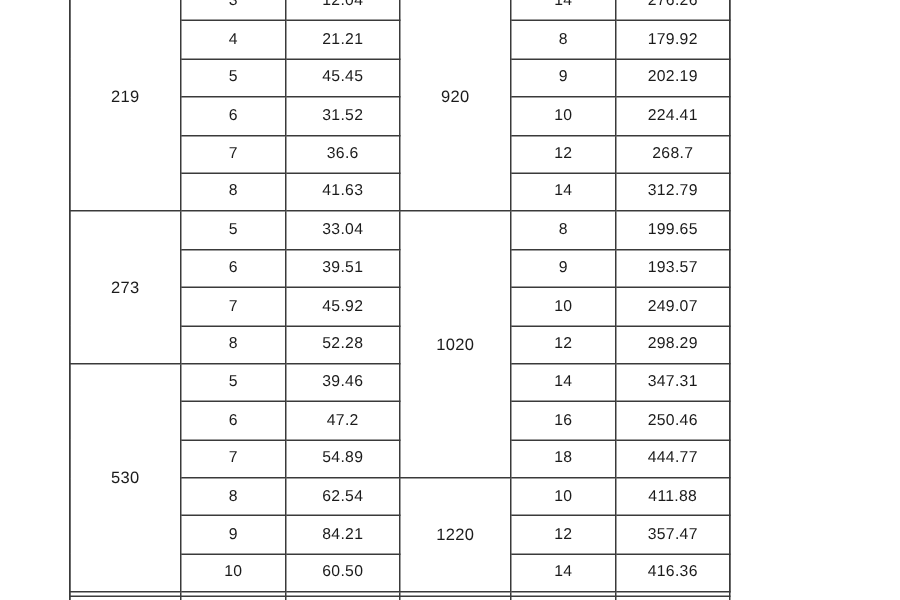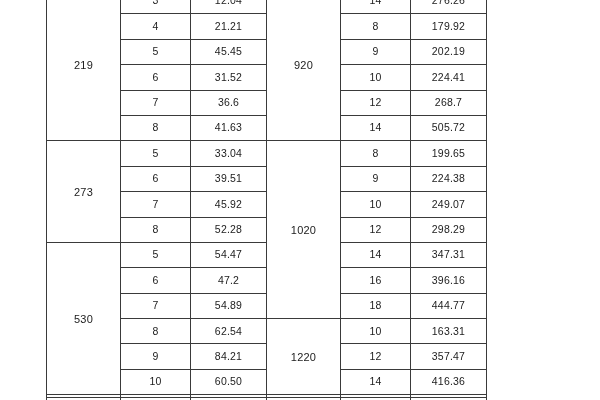--- a/index.html
+++ b/index.html
@@ -126,76 +126,76 @@
         <tr>
           <td>7</td>
           <td>36.6</td>
           <td>12</td>
           <td>268.7</td>
         </tr>
         <tr>
           <td>8</td>
           <td>41.63</td>
           <td>14</td>
-          <td>505.72</td>
+          <td>312.79</td>
         </tr>
 
         <tr>
           <td class="group" rowspan="4">273</td>
           <td>5</td>
           <td>33.04</td>
           <td class="group" rowspan="7">1020</td>
           <td>8</td>
           <td>199.65</td>
         </tr>
         <tr>
           <td>6</td>
           <td>39.51</td>
           <td>9</td>
-          <td>224.38</td>
+          <td>193.57</td>
         </tr>
         <tr>
           <td>7</td>
           <td>45.92</td>
           <td>10</td>
           <td>249.07</td>
         </tr>
         <tr>
           <td>8</td>
           <td>52.28</td>
           <td>12</td>
           <td>298.29</td>
         </tr>
 
         <tr>
           <td class="group" rowspan="6">530</td>
           <td>5</td>
-          <td>54.47</td>
+          <td>39.46</td>
           <td>14</td>
           <td>347.31</td>
         </tr>
         <tr>
           <td>6</td>
           <td>47.2</td>
           <td>16</td>
-          <td>396.16</td>
+          <td>250.46</td>
         </tr>
         <tr>
           <td>7</td>
           <td>54.89</td>
           <td>18</td>
           <td>444.77</td>
         </tr>
 
         <tr>
           <td>8</td>
           <td>62.54</td>
           <td class="group" rowspan="3">1220</td>
           <td>10</td>
-          <td>163.31</td>
+          <td>411.88</td>
         </tr>
         <tr>
           <td>9</td>
           <td>84.21</td>
           <td>12</td>
           <td>357.47</td>
         </tr>
         <tr>
           <td>10</td>
           <td>60.50</td>

